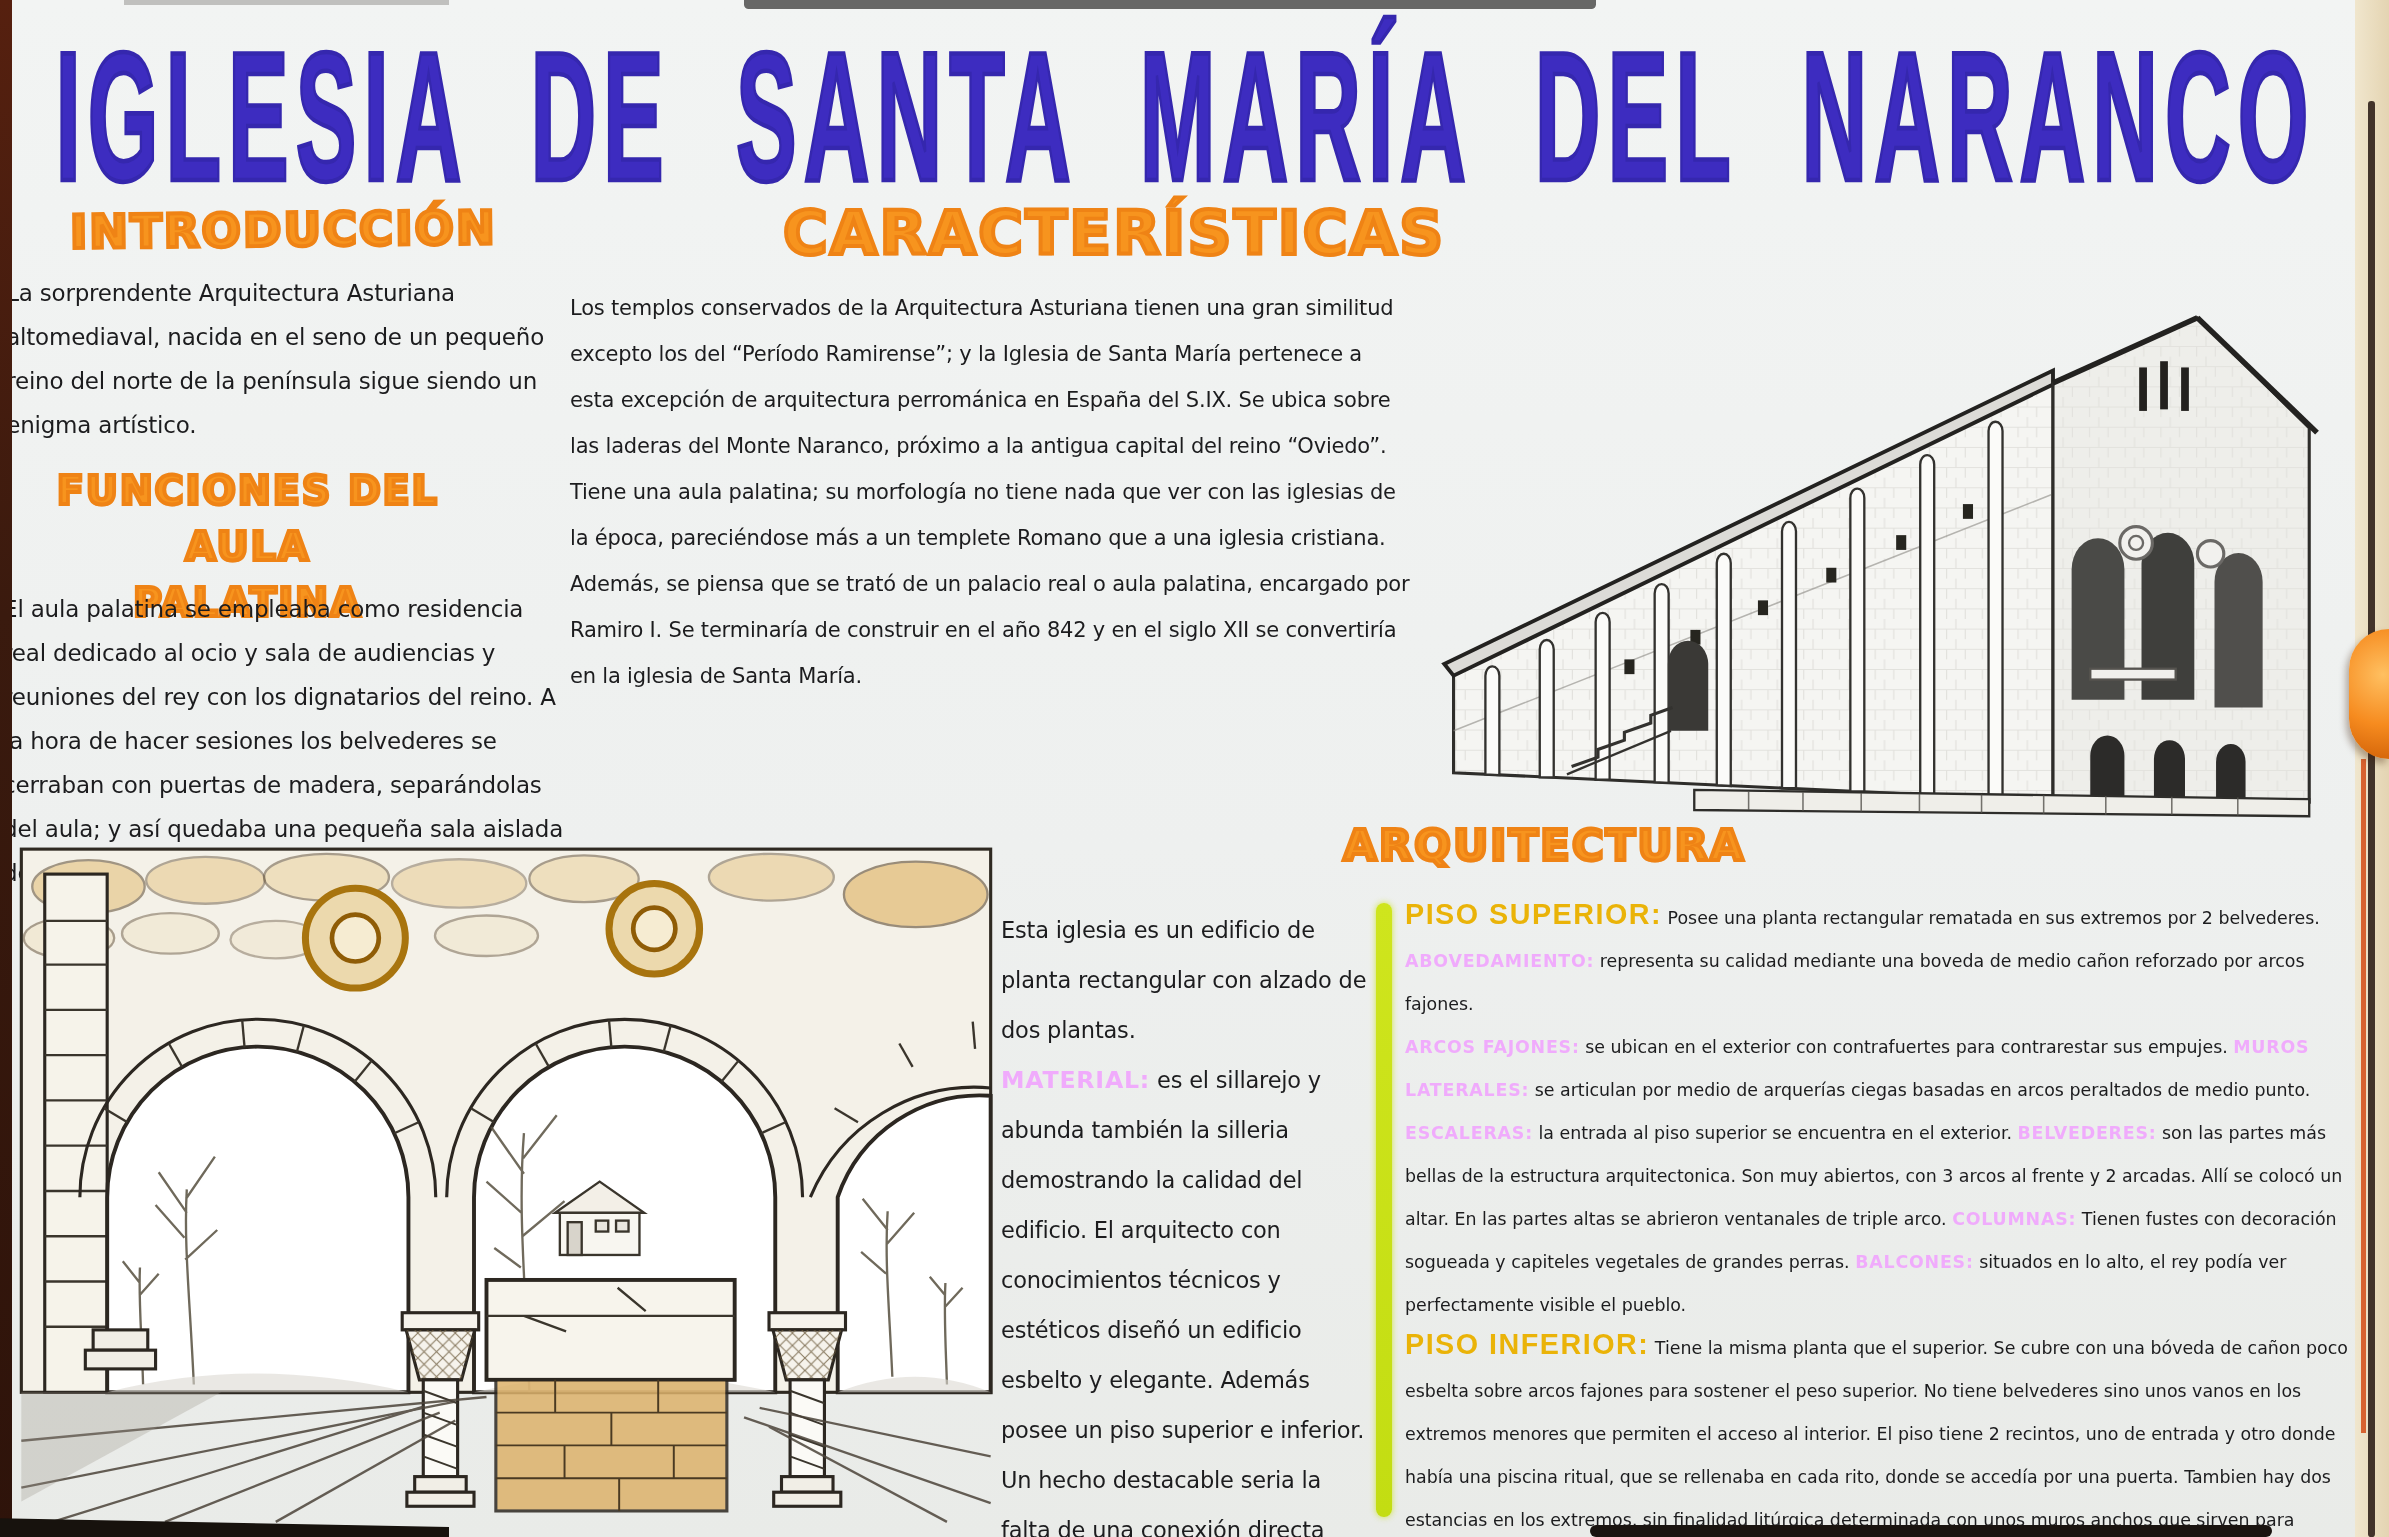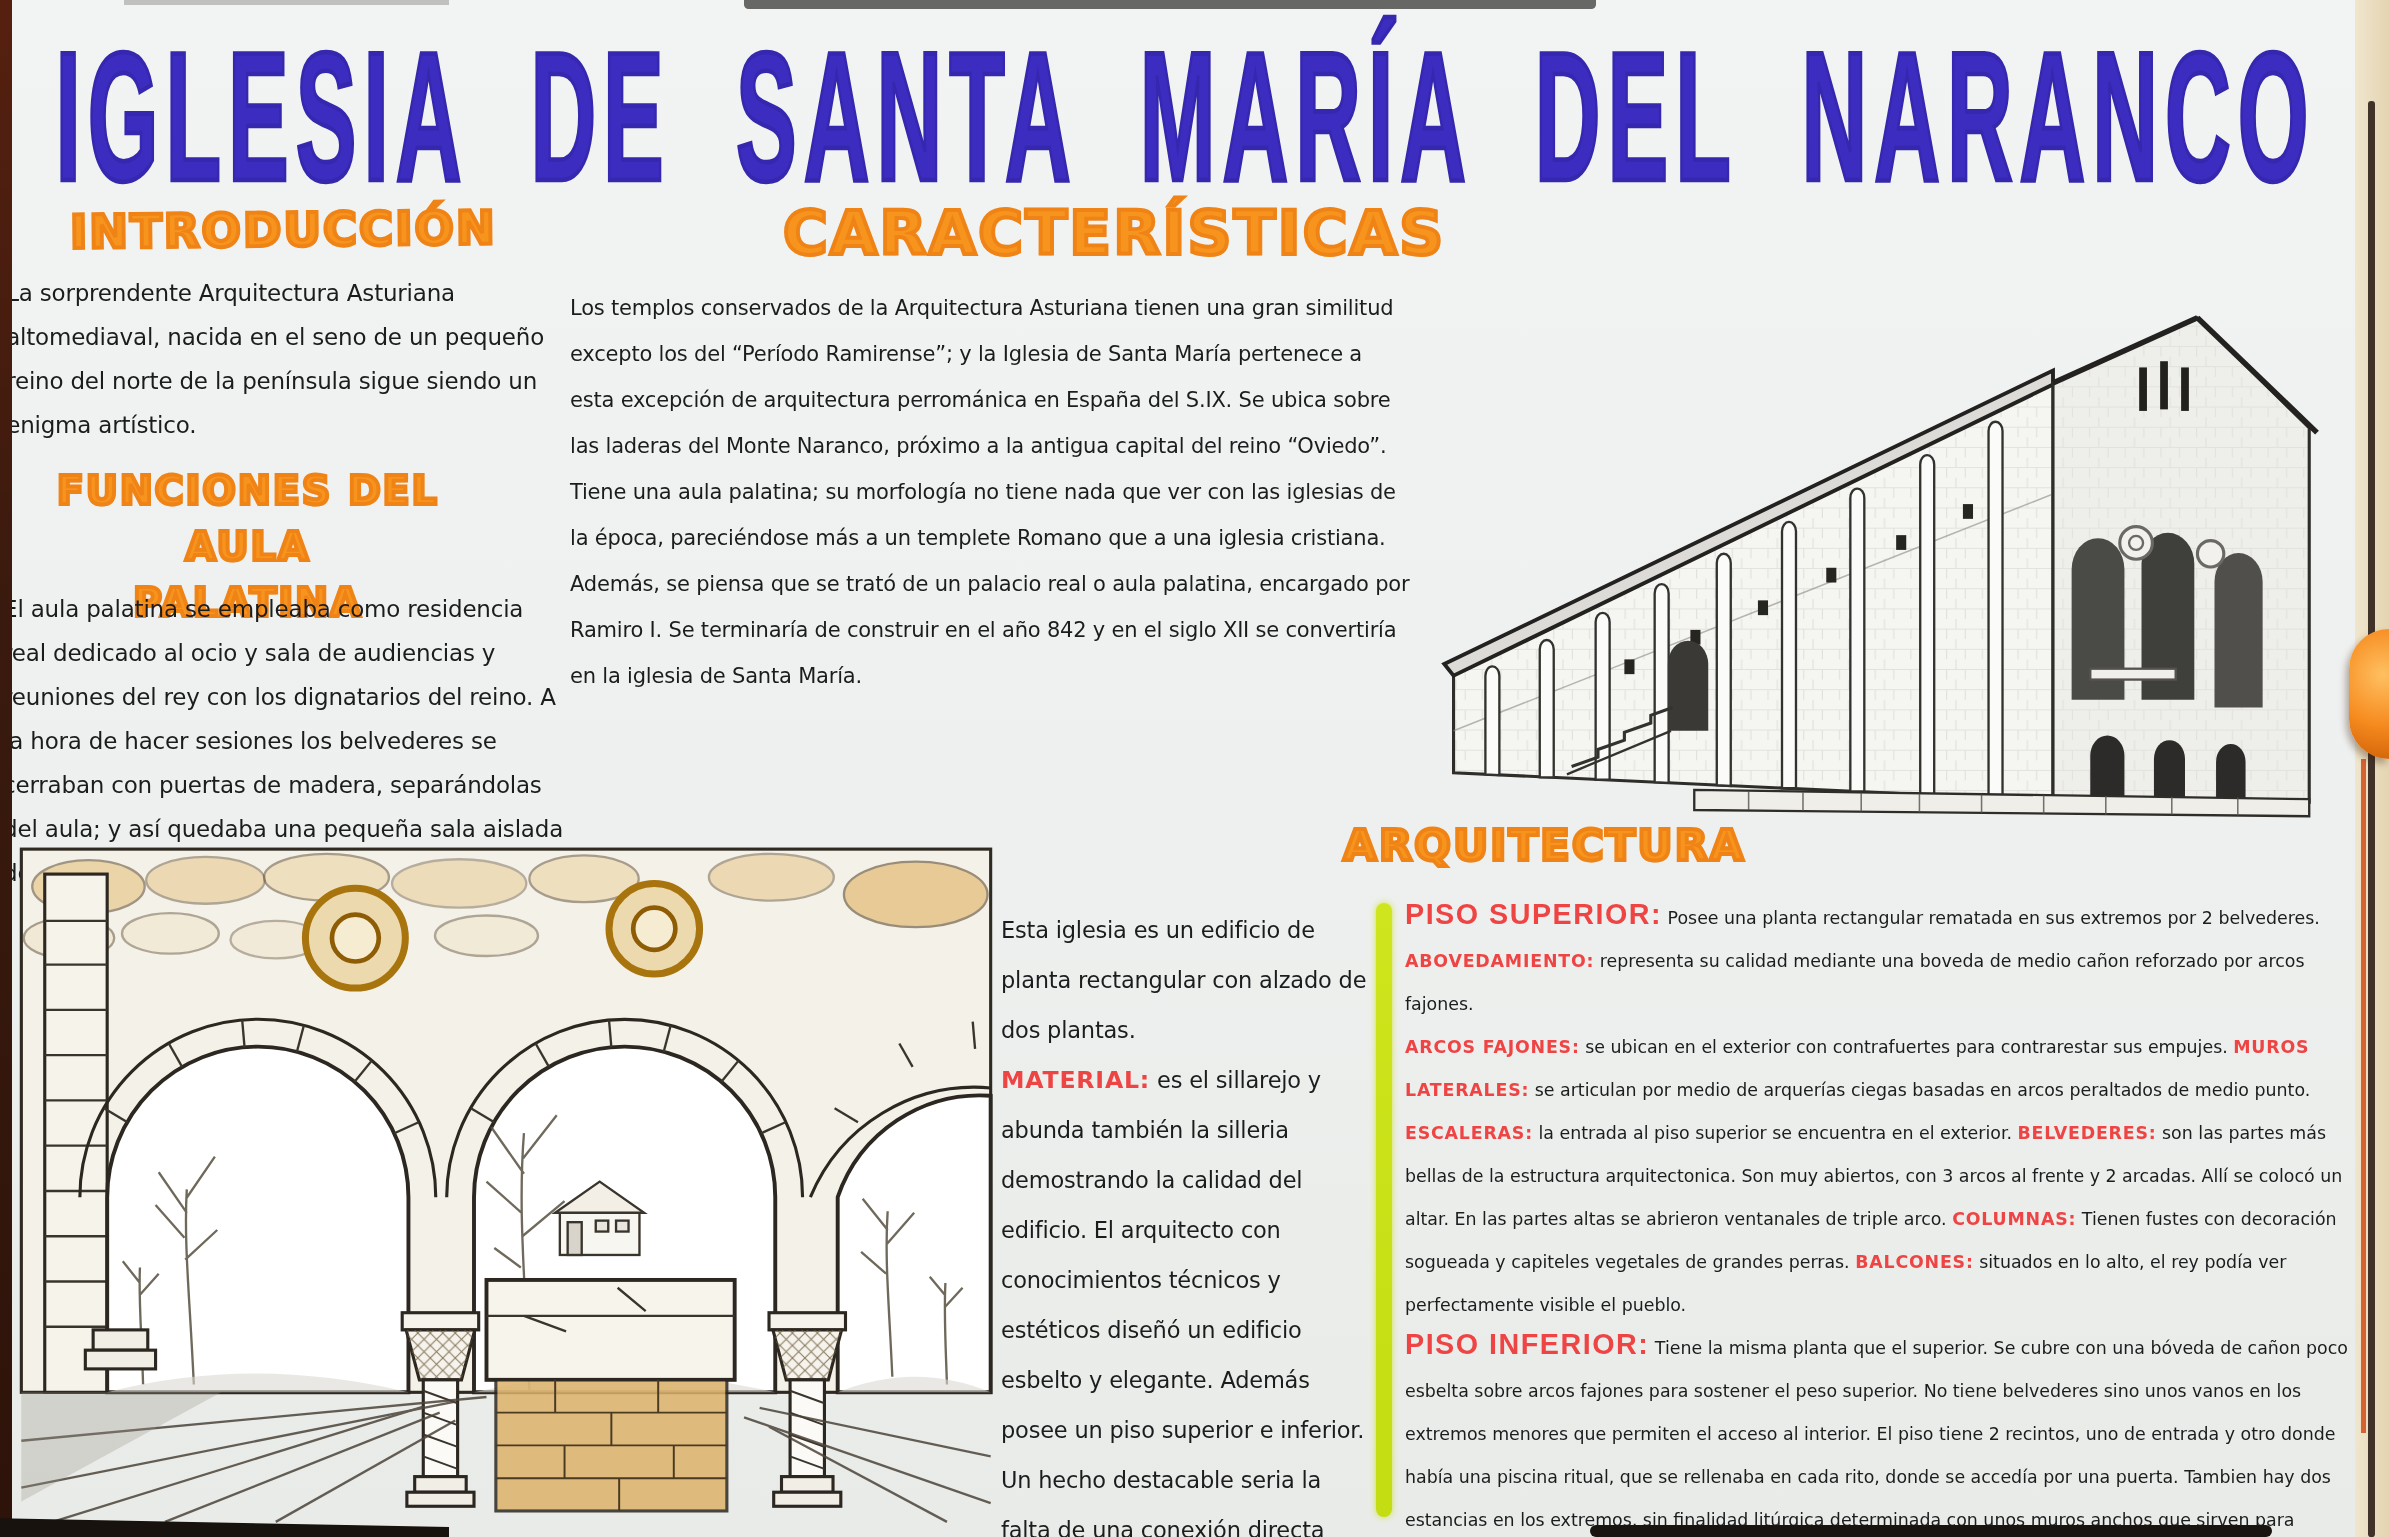--- a/index.html
+++ b/index.html
@@ -44,22 +44,22 @@
   .h-carac{left:783px;top:197px;width:496px;font-size:61px;}
   .h-func{left:0px;top:463px;width:496px;font-size:39px;line-height:56px;}
   .h-arq{left:1316px;top:820px;width:457px;font-size:43px;}
   
   .hand{position:absolute;color:#1c1c1e;letter-spacing:-0.2px;}
   .p-intro{left:6.2px;top:271px;width:552px;font-size:23px;line-height:44px;}
   .p-func{left:3.1px;top:587px;width:561px;font-size:23px;line-height:44px;}
   .p-carac{left:570px;top:285px;width:841px;font-size:21px;line-height:46px;}
   .p-iglesia{left:1001px;top:905px;width:366px;font-size:22.5px;line-height:50px;}
   .p-arq{left:1405px;top:897px;width:944px;font-size:17.4px;line-height:43px;letter-spacing:0;}
-  .seg.green{color:#ef4444;font-weight:700;letter-spacing:0.8px;}
-  .seg.blue{color:#ef4444;font-weight:700;font-size:1.65em;line-height:23px;letter-spacing:1.5px;
+  .seg.green{color:#f0abfc;font-weight:700;letter-spacing:0.8px;}
+  .seg.blue{color:#eab308;font-weight:700;font-size:1.65em;line-height:23px;letter-spacing:1.5px;
             font-family:"Liberation Sans",sans-serif;}
   .p-iglesia .seg.green{font-size:1.05em;}
   
   .hl-bar{position:absolute;left:1376px;top:903px;width:16.3px;height:614px;
           background:linear-gradient(180deg,#cfe51d,#c3dd12);border-radius:7.7px;
           box-shadow:0 0 6.2px rgba(200,226,22,.8);}
   
   .church{position:absolute;left:1435px;top:296px;width:899px;height:528px;}
   .arches{position:absolute;left:17px;top:846px;width:978px;height:679px;}
   svg{display:block;width:100%;height:100%;}

